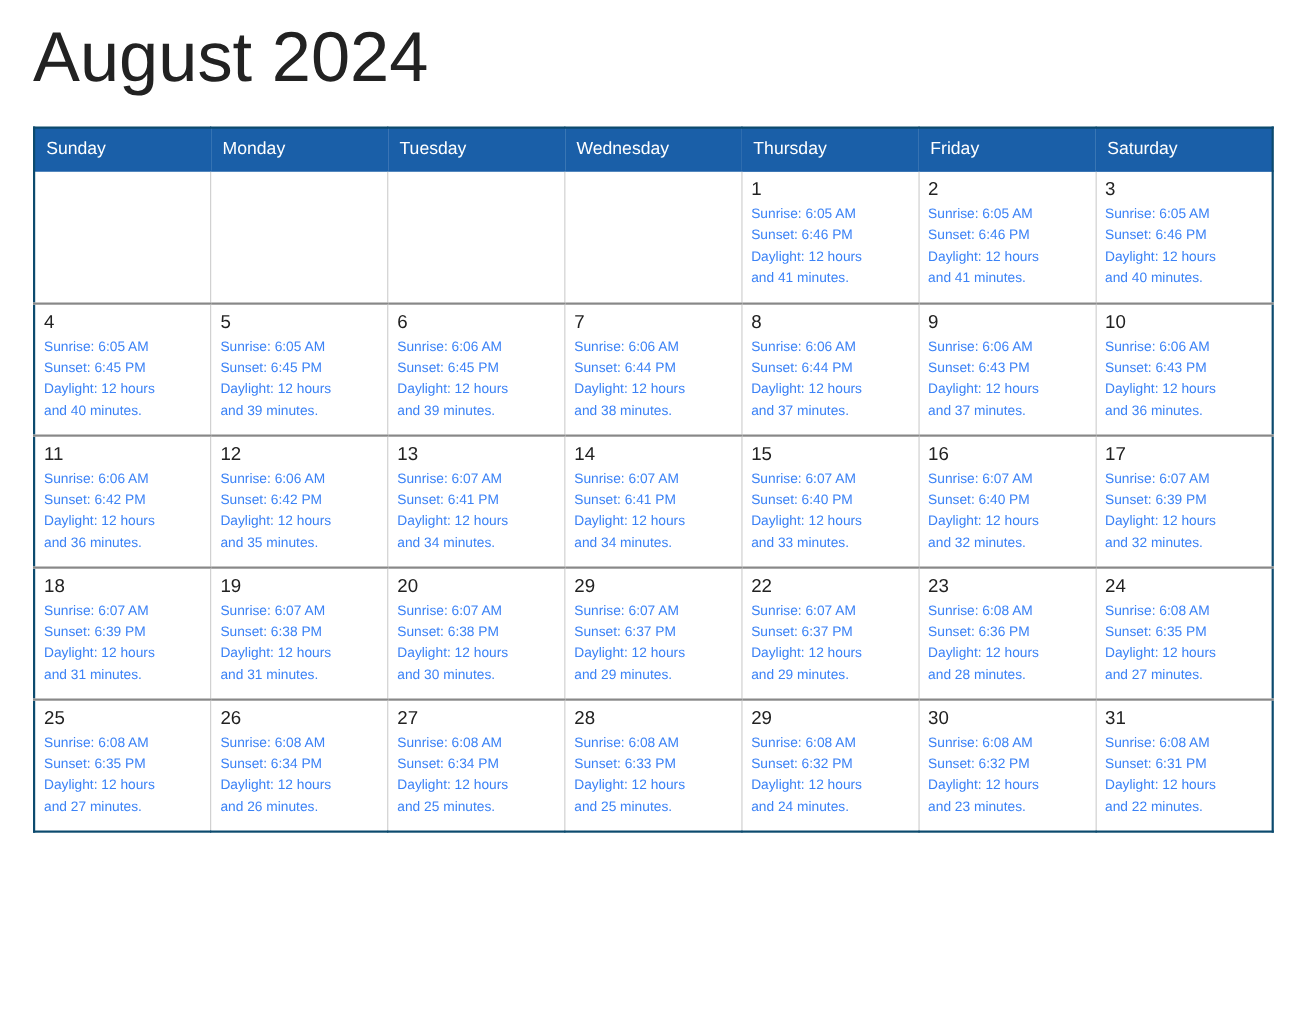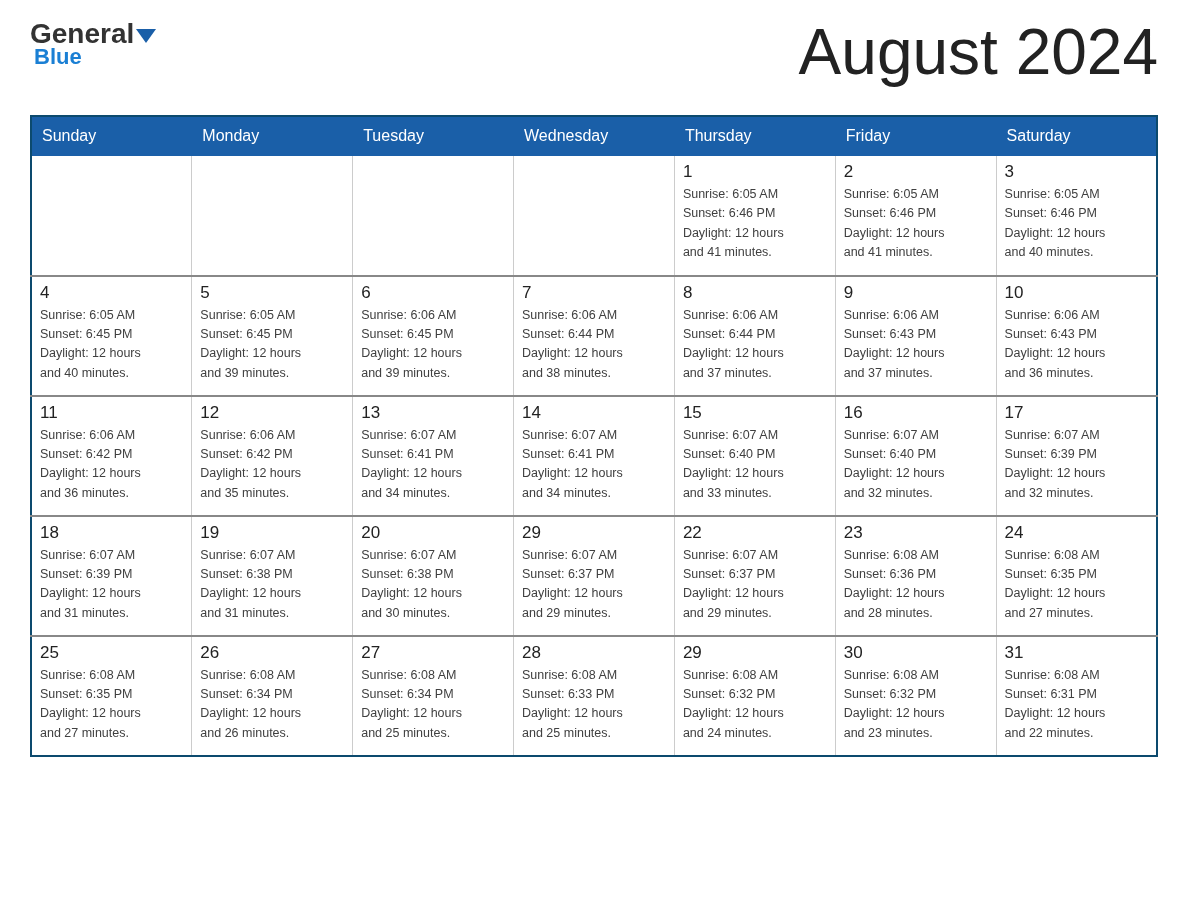--- a/index.html
+++ b/index.html
@@ -83,40 +83,34 @@
     }
     .day-num {
       font-size: 17px;
       color: #222;
       font-weight: normal;
       display: block;
       margin-bottom: 3px;
     }
     .day-info {
       font-size: 12.5px;
-      color: #404040;
+      color: #3b82f6;
       line-height: 1.55;
     }
     .empty-cell {
       background: #fff;
     }
     .row-separator td {
       border-top: 2px solid #888;
     }
   </style>
 </head>
 <body>
 
 <div class="header-area">
-  <div class="logo">
-    <div class="logo-general">
-      General<span class="logo-triangle"></span>
-    </div>
-    <div class="logo-blue">Blue</div>
-  </div>
   <div class="title-area">
     <div class="month-title">August 2024</div>
   </div>
 </div>
 
 <table class="calendar-table">
   <thead>
     <tr>
     <th>Sunday</th>
         <th>Monday</th>

